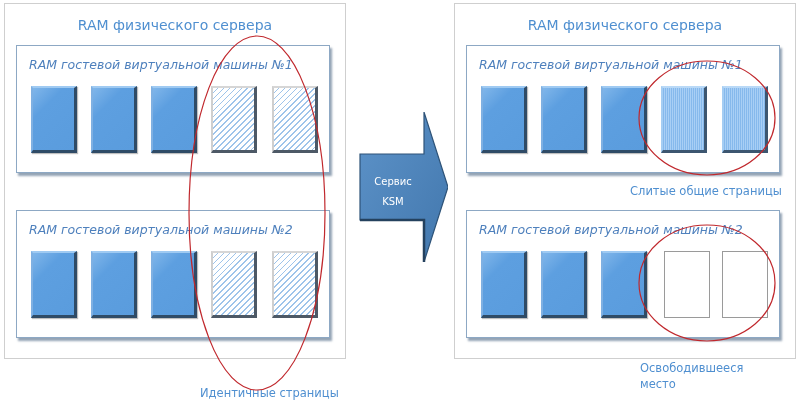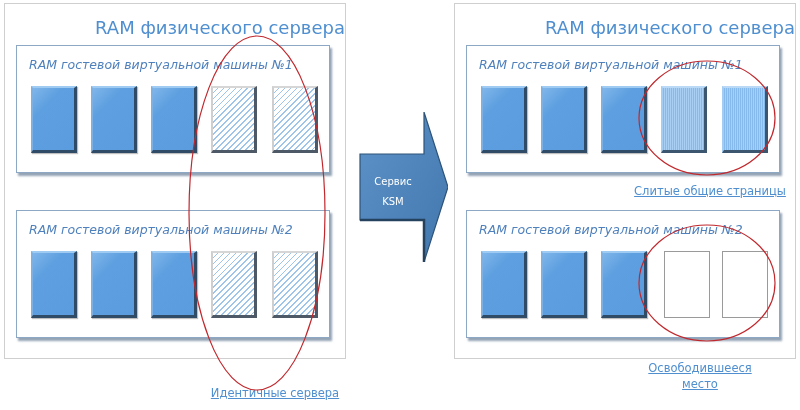--- a/index.html
+++ b/index.html
@@ -1,31 +1,31 @@
 <!DOCTYPE html>
 <html><head>
 <meta charset="utf-8">
 <style>
   html,body{margin:0;padding:0;background:#ffffff;}
   body{width:800px;height:410px;position:relative;overflow:hidden;font-family:"DejaVu Sans","Liberation Sans",sans-serif;}
   .server{position:absolute;top:3px;width:342px;height:356px;border:1px solid #cfcfcf;background:#fff;box-sizing:border-box;}
-  .server-title{position:absolute;left:0;right:0;top:13px;text-align:right;font-size:18px;color:#4f8fd0;}
+  .server-title{position:absolute;left:0;right:0;top:13px;text-align:center;font-size:14px;color:#4f8fd0;}
   .vm{position:absolute;left:11px;width:314px;height:128px;background:#fff;border:1px solid #8da8c4;box-sizing:border-box;
       box-shadow:2px 3px 2px rgba(60,90,120,0.55), inset 0 0 2px rgba(255,255,255,1);font-style:italic;}
   .vm-title{position:absolute;left:12px;top:11px;font-size:12.5px;color:#4f81bd;white-space:nowrap;}
   .page{position:absolute;top:40px;width:46px;height:67px;box-sizing:border-box;}
   .page.full{background:linear-gradient(135deg,#80b6ea 0%,#5d9fe0 30%,#5a9cdd 100%);
        border-top:2px solid #9fcaf2;border-left:2px solid #7fb0e2;border-right:3px solid #2f4b66;border-bottom:3px solid #2f4b66;
        box-shadow:1px 1px 1px rgba(0,0,0,0.25);}
   .page.dup{background:repeating-linear-gradient(135deg,#ffffff 0px,#ffffff 3px,#9ec4ea 3px,#9ec4ea 4.2px);
        border-top:2px solid #d6d6d6;border-left:2px solid #cfcfcf;border-right:3px solid #4d5966;border-bottom:3px solid #4d5966;}
   .page.merged{background:repeating-linear-gradient(90deg,#86b9ec 0px,#86b9ec 1px,#a9cff5 1px,#a9cff5 2px);
        border-top:2px solid #b9d9f7;border-left:2px solid #a5cdf3;border-right:3px solid #3c5670;border-bottom:3px solid #3c5670;}
   .page.free{background:#fff;border:1px solid #9a9a9a;}
-  .caption{position:absolute;font-size:11.5px;color:#4f8fd0;text-align:center;white-space:nowrap;text-decoration:underline;}
+  .caption{position:absolute;font-size:11.5px;color:#4f8fd0;text-align:left;white-space:nowrap;}
   .arrow{position:absolute;left:358px;top:112px;width:90px;height:150px;}
   .arrow-label{position:absolute;left:362px;top:172px;width:62px;text-align:center;color:#ffffff;font-size:10px;line-height:20px;}
   svg.ellipses{position:absolute;left:0;top:0;width:800px;height:410px;pointer-events:none;}
 </style>
 </head>
 <body>
 
 <div class="server" style="left:4px;">
   <div class="server-title">RAM физического сервера</div>
   <div class="vm" style="top:41px;">
@@ -38,21 +38,21 @@
   </div>
   <div class="vm" style="top:206px;">
     <div class="vm-title">RAM гостевой виртуальной машины №2</div>
     <div class="page full" style="left:14px;"></div>
     <div class="page full" style="left:74px;"></div>
     <div class="page full" style="left:134px;"></div>
     <div class="page dup" style="left:194px;"></div>
     <div class="page dup" style="left:255px;"></div>
   </div>
 </div>
-<div class="caption" style="left:200px;top:386px;width:150px;">Идентичные сервера</div>
+<div class="caption" style="left:200px;top:386px;width:150px;">Идентичные страницы</div>
 
 <svg class="arrow" viewBox="0 0 90 150">
   <defs>
     <linearGradient id="ag" x1="0" y1="0" x2="1" y2="1">
       <stop offset="0" stop-color="#5d93c9"></stop>
       <stop offset="1" stop-color="#4277ad"></stop>
     </linearGradient>
   </defs>
   <polygon points="2,42 66,42 66,0 90,75 66,150 66,108 2,108" fill="url(#ag)" stroke="#2e5378" stroke-width="1.2"></polygon>
   <polyline points="2,108 66,108 66,150" fill="none" stroke="#24415e" stroke-width="2.5"></polyline>

